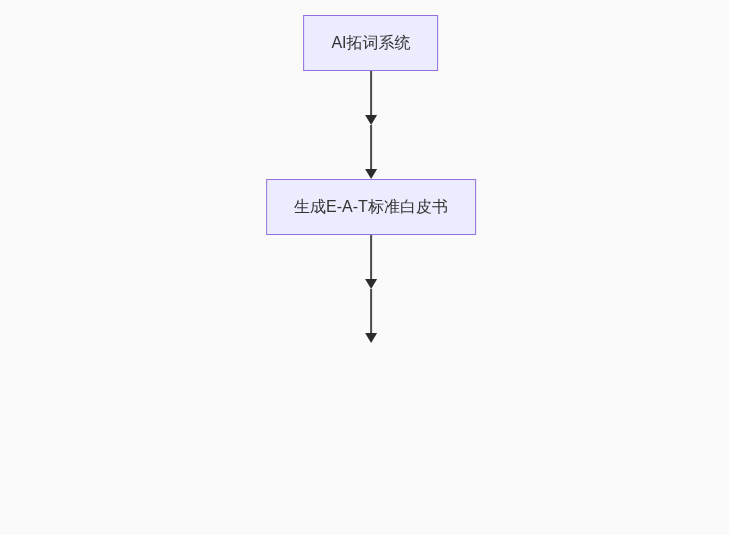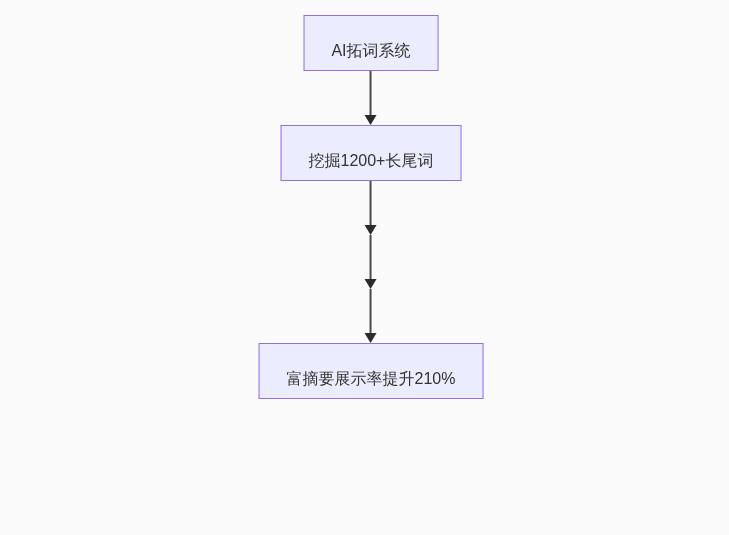--- a/index.html
+++ b/index.html
@@ -17,21 +17,21 @@
     left: 371px;
     transform: translateX(-50%);
     display: flex;
     flex-direction: column;
     align-items: center;
   }
   .flow-node {
     box-sizing: border-box;
     height: 56px;
     line-height: 53px;
-    padding: 8px 27px;
+    padding: 0 27px;
     background: #ECECFF;
     border: 1.5px solid #9370DB;
     color: #333333;
     font-size: 16px;
     white-space: nowrap;
     text-align: center;
   }
   .flow-edge {
     height: 54px;
     width: 14px;
@@ -63,34 +63,33 @@
 
 <div class="diagram">
 
   <div class="flow-node">AI拓词系统</div>
 
   <div class="flow-edge">
     <div class="edge-line"></div>
     <div class="arrowhead-icon"></div>
   </div>
 
-  <div class="flow-node">挖掘1200+长尾词</div>
+
+  <div class="flow-edge">
+    <div class="edge-line"></div>
+    <div class="arrowhead-icon"></div>
+  </div>
+
+  <div class="flow-node">生成E-A-T标准白皮书</div>
 
   <div class="flow-edge">
     <div class="edge-line"></div>
     <div class="arrowhead-icon"></div>
   </div>
 
 
   <div class="flow-edge">
     <div class="edge-line"></div>
     <div class="arrowhead-icon"></div>
   </div>
 
 
-  <div class="flow-edge">
-    <div class="edge-line"></div>
-    <div class="arrowhead-icon"></div>
-  </div>
-
-  <div class="flow-node">富摘要展示率提升210%</div>
-
 </div>
 
 </body></html>

